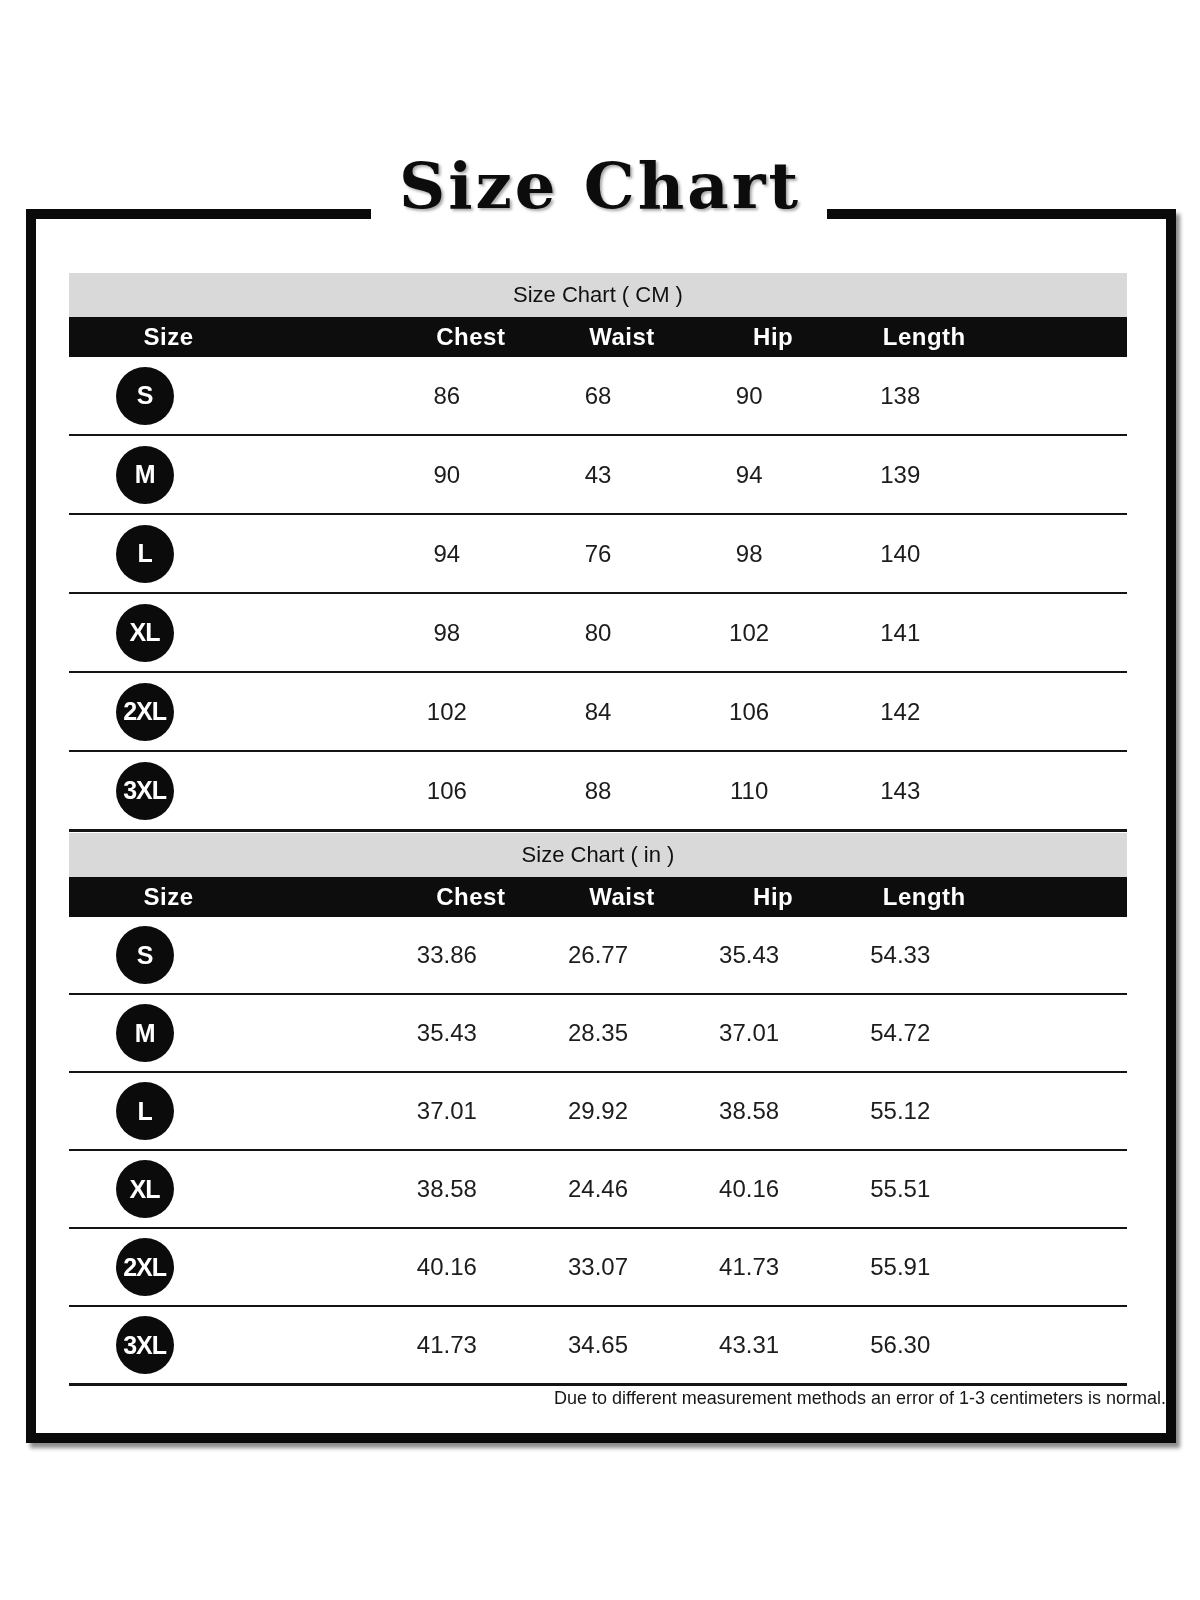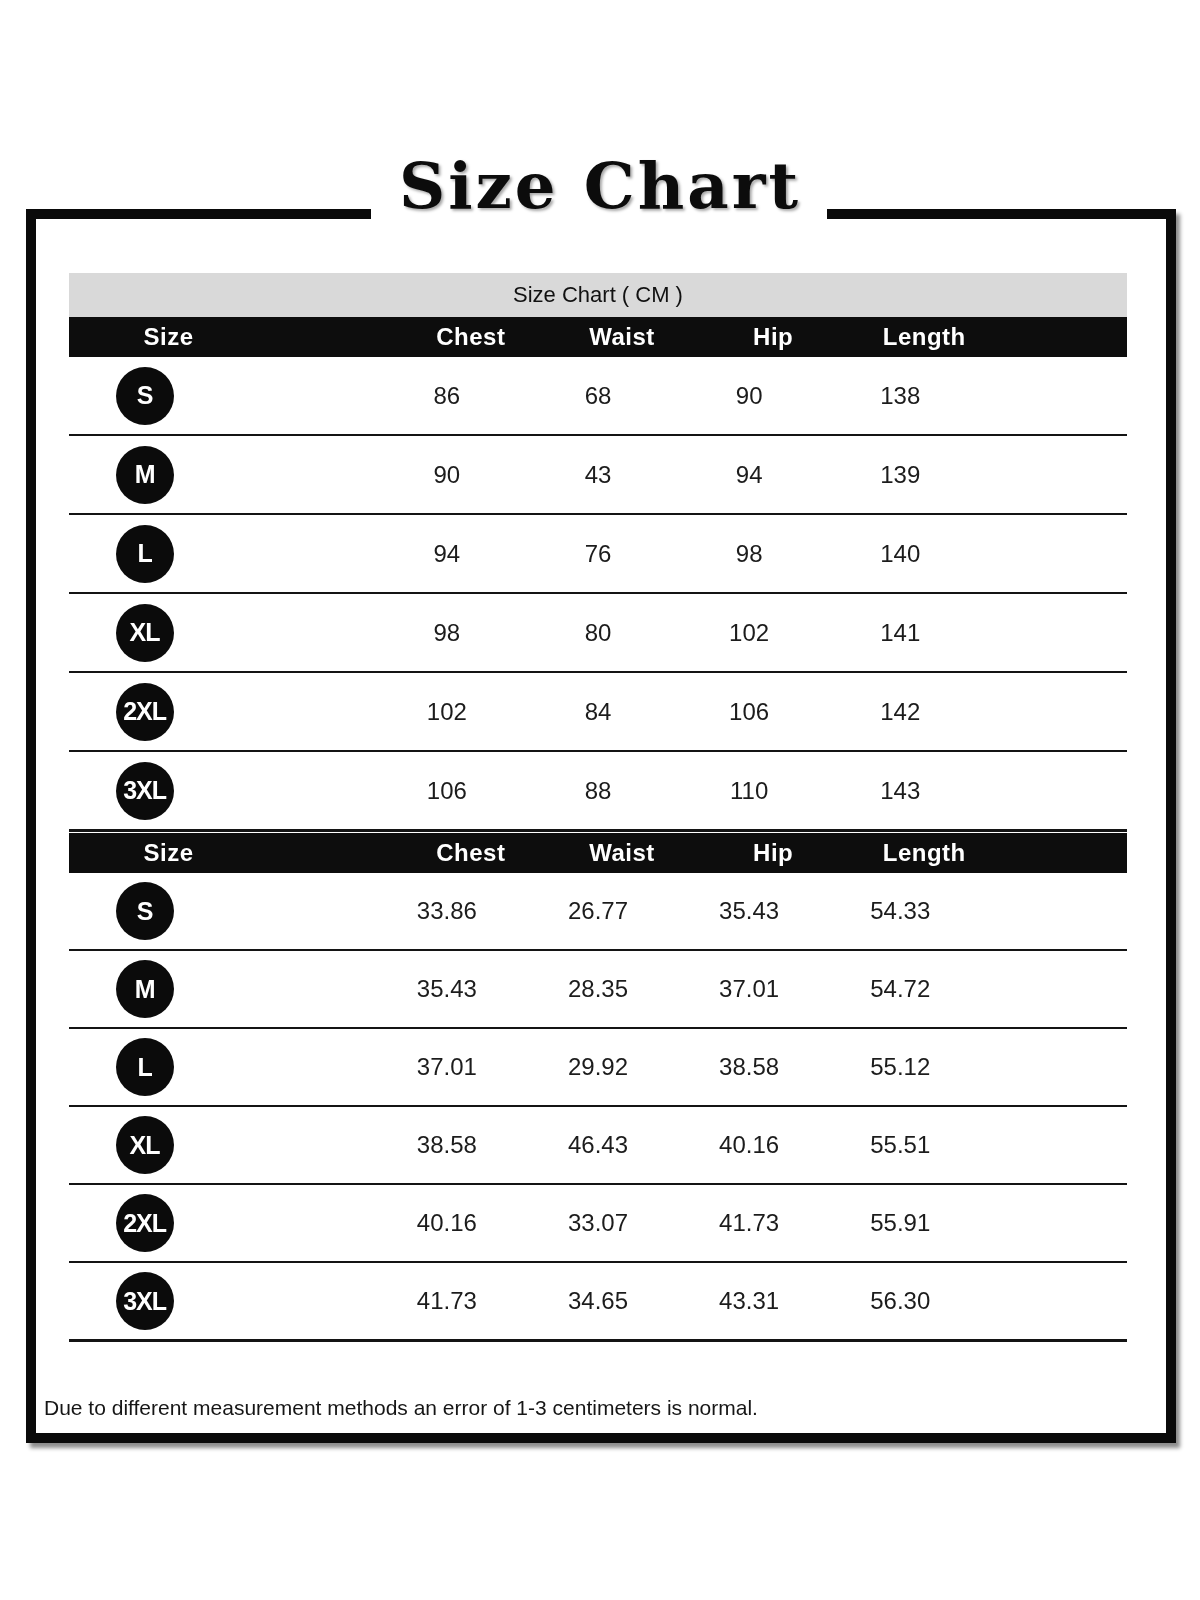--- a/index.html
+++ b/index.html
@@ -110,23 +110,23 @@
     justify-content: center;
     font-size: 25px;
     font-weight: bold;
     letter-spacing: -1px;
   }
   .footnote {
     position: absolute;
     left: 36px;
     top: 1388px;
     width: 1130px;
-    margin: 8px;
-    text-align: left;
-    font-size: 21px;
+    margin: 0;
+    text-align: right;
+    font-size: 18px;
     color: #161616;
   }
 </style>
 </head>
 <body>
 
 <div class="canvas">
 
   <div class="frame"></div>
   <div class="title-mask"></div>
@@ -208,20 +208,21 @@
           <div class="cell">106</div>
           <div class="cell">88</div>
           <div class="cell">110</div>
           <div class="cell">143</div>
           <div class="cell"></div>
         </div>
       </div>
   </section>
 
   <section class="size-table" id="table-in">
+    <div class="band">Size Chart ( in )</div>
     <div class="head">
         <div class="hcell">Size</div>
         <div class="hcell"></div>
         <div class="hcell">Chest</div>
         <div class="hcell">Waist</div>
         <div class="hcell">Hip</div>
         <div class="hcell">Length</div>
         <div class="hcell"></div>
       </div>
     <div class="rows">
@@ -257,21 +258,21 @@
           <div class="cell">38.58</div>
           <div class="cell">55.12</div>
           <div class="cell"></div>
         </div>
         <div class="row">
           <div class="cell badge-cell">
             <span class="badge">XL</span>
           </div>
           <div class="cell"></div>
           <div class="cell">38.58</div>
-          <div class="cell">46.43</div>
+          <div class="cell">24.46</div>
           <div class="cell">40.16</div>
           <div class="cell">55.51</div>
           <div class="cell"></div>
         </div>
         <div class="row">
           <div class="cell badge-cell">
             <span class="badge">2XL</span>
           </div>
           <div class="cell"></div>
           <div class="cell">40.16</div>

